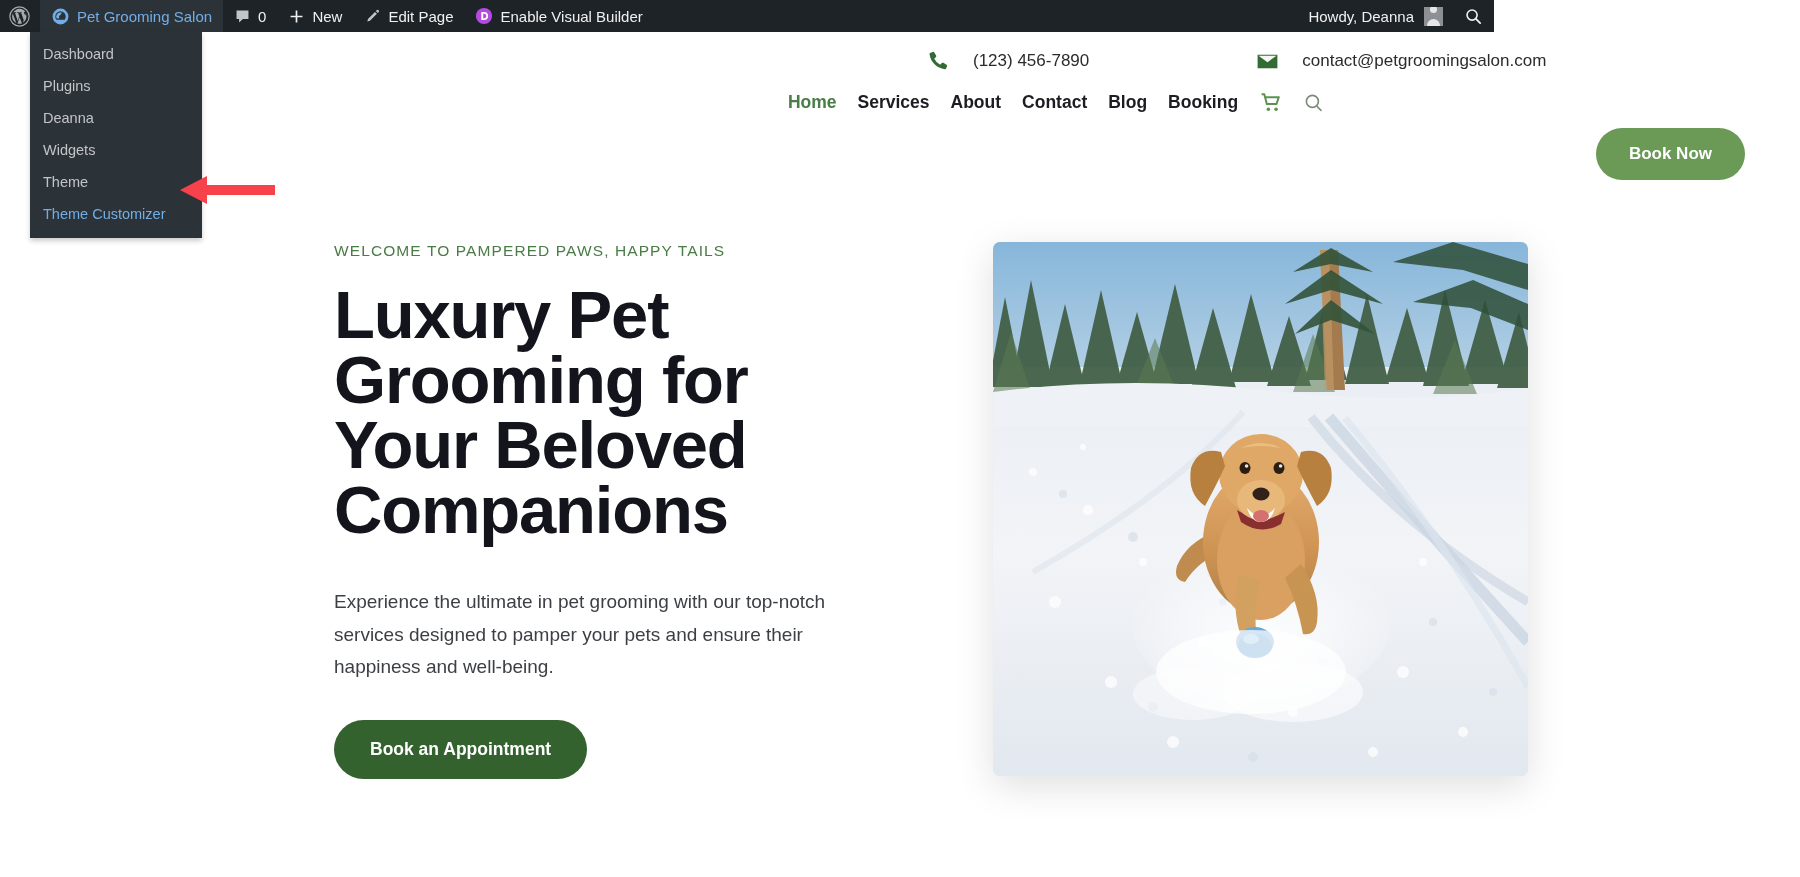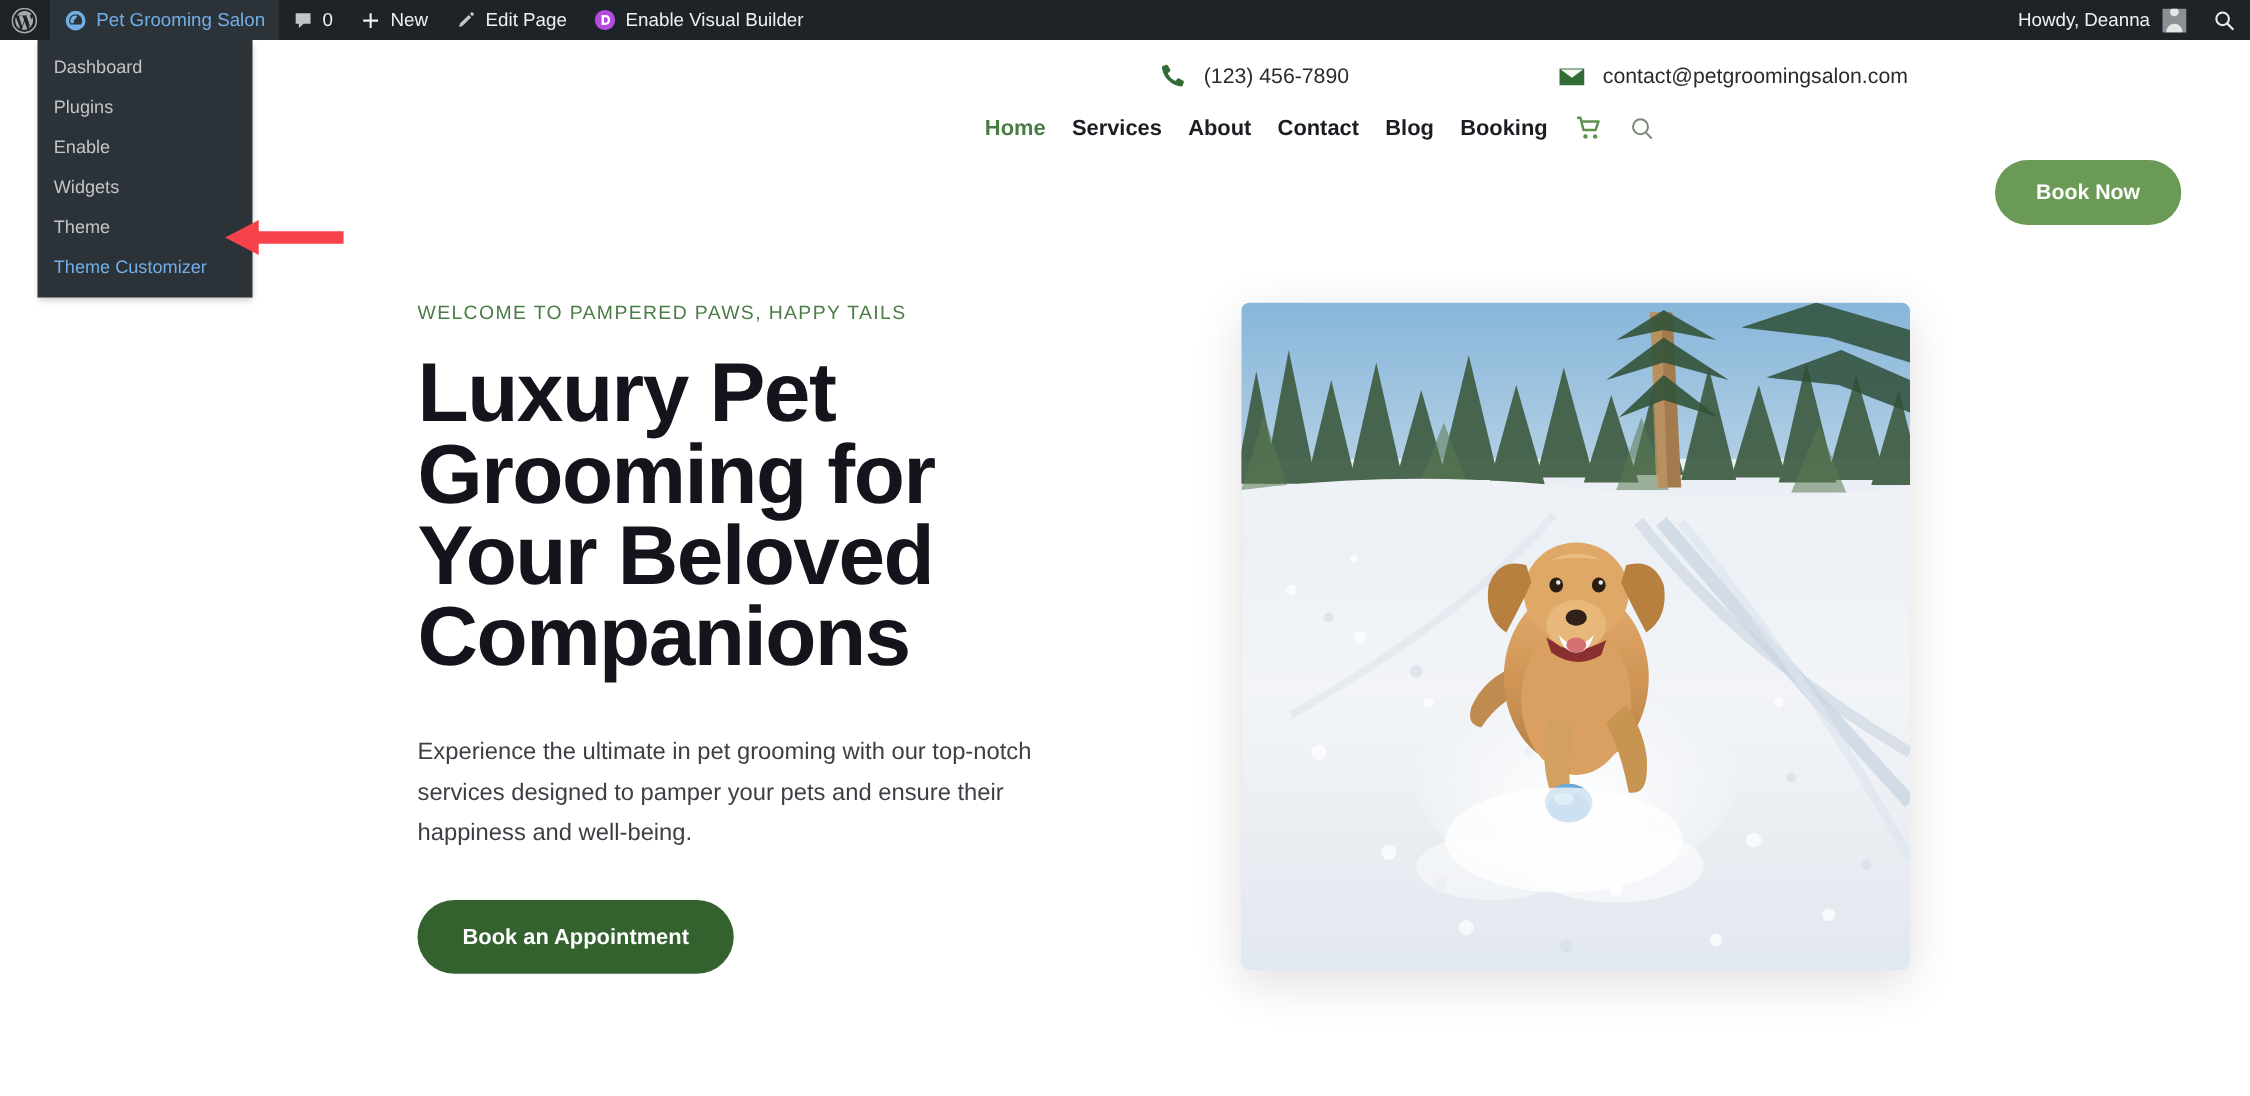--- a/index.html
+++ b/index.html
@@ -8,21 +8,21 @@
     height: 877px;
     overflow: hidden;
     background: #ffffff;
     font-family: "Liberation Sans", sans-serif;
   }
 
   
   #wpadminbar {
     position: absolute;
     top: 0; left: 0;
-    width: 1800px;
+    width: 1494px;
     height: 32px;
     background: #1d2327;
     color: #f0f0f1;
     font-size: 15px;
     display: flex;
     align-items: flex-end;
     z-index: 100;
   }
   .ab-item {
     display: flex;
@@ -108,21 +108,21 @@
   }
   .topbar {
     display: flex;
     align-items: center;
     height: 58px;
     padding-left: 925px;
   }
   .contact-chunk {
     display: flex;
     align-items: center;
-    gap: 12px;
+    gap: 22px;
     font-size: 17px;
     color: #2b2b2b;
   }
   .contact-chunk + .contact-chunk { margin-left: 165px; }
   .ci { width: 26px; height: 26px; display: inline-flex; align-items: center; justify-content: center; }
 
   .navrow {
     display: flex;
     align-items: center;
     height: 62px;
@@ -298,21 +298,21 @@
           <path d="M12.6 12.6 17 17" stroke="#f0f0f1" stroke-width="1.9" stroke-linecap="round"></path>
         </svg>
       </span>
     </div>
   </div>
 </div>
 
 <div id="wp-site-dropdown">
   <a class="dd-item">Dashboard</a>
   <a class="dd-item">Plugins</a>
-  <a class="dd-item">Enable</a>
+  <a class="dd-item">Deanna</a>
   <a class="dd-item">Widgets</a>
   <a class="dd-item">Theme</a>
   <a class="dd-item active">Theme Customizer</a>
 </div>
 
 <div id="red-arrow">
   <svg width="95" height="28" viewBox="0 0 95 28">
     <path fill="#f8424b" d="M0 14 L27 0 L27 9 L95 9 L95 19 L27 19 L27 28 Z"></path>
   </svg>
 </div>

